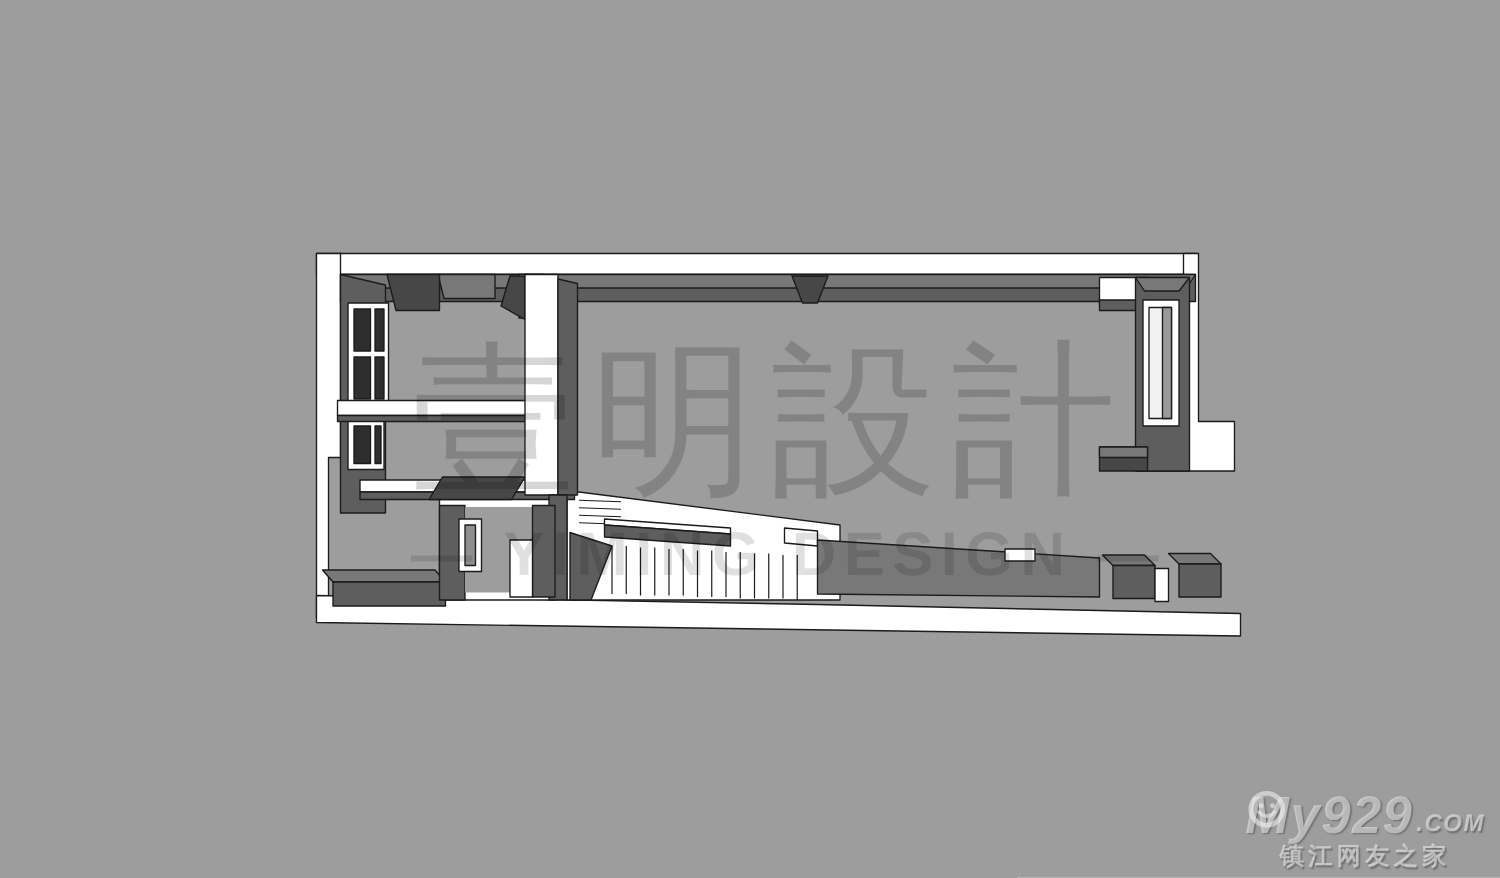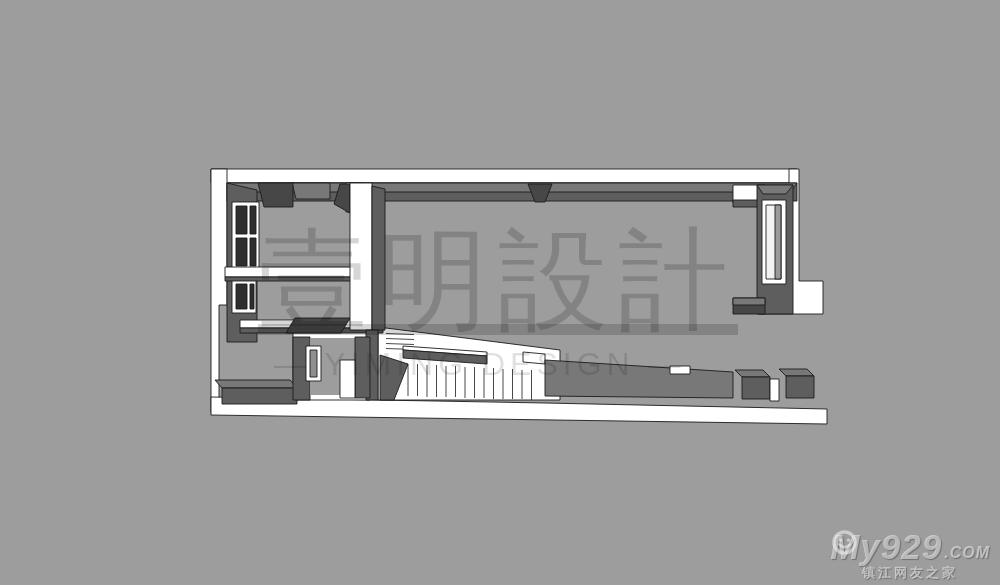--- a/index.html
+++ b/index.html
@@ -9,39 +9,39 @@
     --logo:rgba(244,244,244,0.55); --logo-shadow:rgba(55,55,55,0.45);
   }
   html,body{margin:0;padding:0;}
   body{font-family:"Liberation Sans",sans-serif;}
   .stage{position:relative;width:1000px;height:585px;background:var(--bg);overflow:hidden;}
   .stage svg{position:absolute;left:0;top:0;}
   .plan path,.plan rect,.plan line,.plan polygon{stroke:var(--outline);stroke-width:0.9;stroke-linejoin:round;}
   .plan line{stroke-width:0.8;}
   .nostroke{stroke:none !important;}
   .wm-cjk{
-    position:absolute;left:258px;top:220px;width:480px;
+    position:absolute;left:274px;top:220px;width:480px;
     font-family:"DejaVu Sans",sans-serif;font-size:110px;line-height:1.1;
-    letter-spacing:10px;font-weight:400;color:var(--wm);white-space:nowrap;text-decoration:underline;
+    letter-spacing:10px;font-weight:400;color:var(--wm);white-space:nowrap;
   }
   .wm-latin{
     position:absolute;left:274px;top:346px;
-    font-family:"Liberation Sans",sans-serif;font-size:32px;
-    letter-spacing:5px;font-weight:400;color:var(--wm2);white-space:nowrap;
+    font-family:"Liberation Sans",sans-serif;font-size:41px;
+    letter-spacing:5px;font-weight:700;color:var(--wm2);white-space:nowrap;
   }
   .logo{
     position:absolute;right:10px;bottom:3px;color:var(--logo);
     text-shadow:1px 1px 1px var(--logo-shadow);
     font-weight:bold;font-style:italic;text-align:center;
   }
   .logo-main{display:flex;align-items:center;justify-content:flex-end;line-height:1;}
   .logo-my,.logo-511{font-size:35px;letter-spacing:1px;}
   .logo-tld{font-size:16px;margin-left:2px;align-self:flex-end;padding-bottom:3px;letter-spacing:1px;}
   .logo-smiley{width:27px;height:27px;margin:0 1px;flex:none;}
-  .logo-tag{font-size:13px;letter-spacing:3px;margin-top:0px;font-style:normal;}
+  .logo-tag{font-size:16px;letter-spacing:3px;margin-top:0px;font-style:normal;}
 </style>
 </head>
 <body>
 
 <div class="stage">
 
   <svg class="plan" width="1000" height="585" viewBox="0 0 1000 585">
 
     <g fill="var(--slab)">
       <path d="M211,169 H797 V183 H211 Z"></path>

